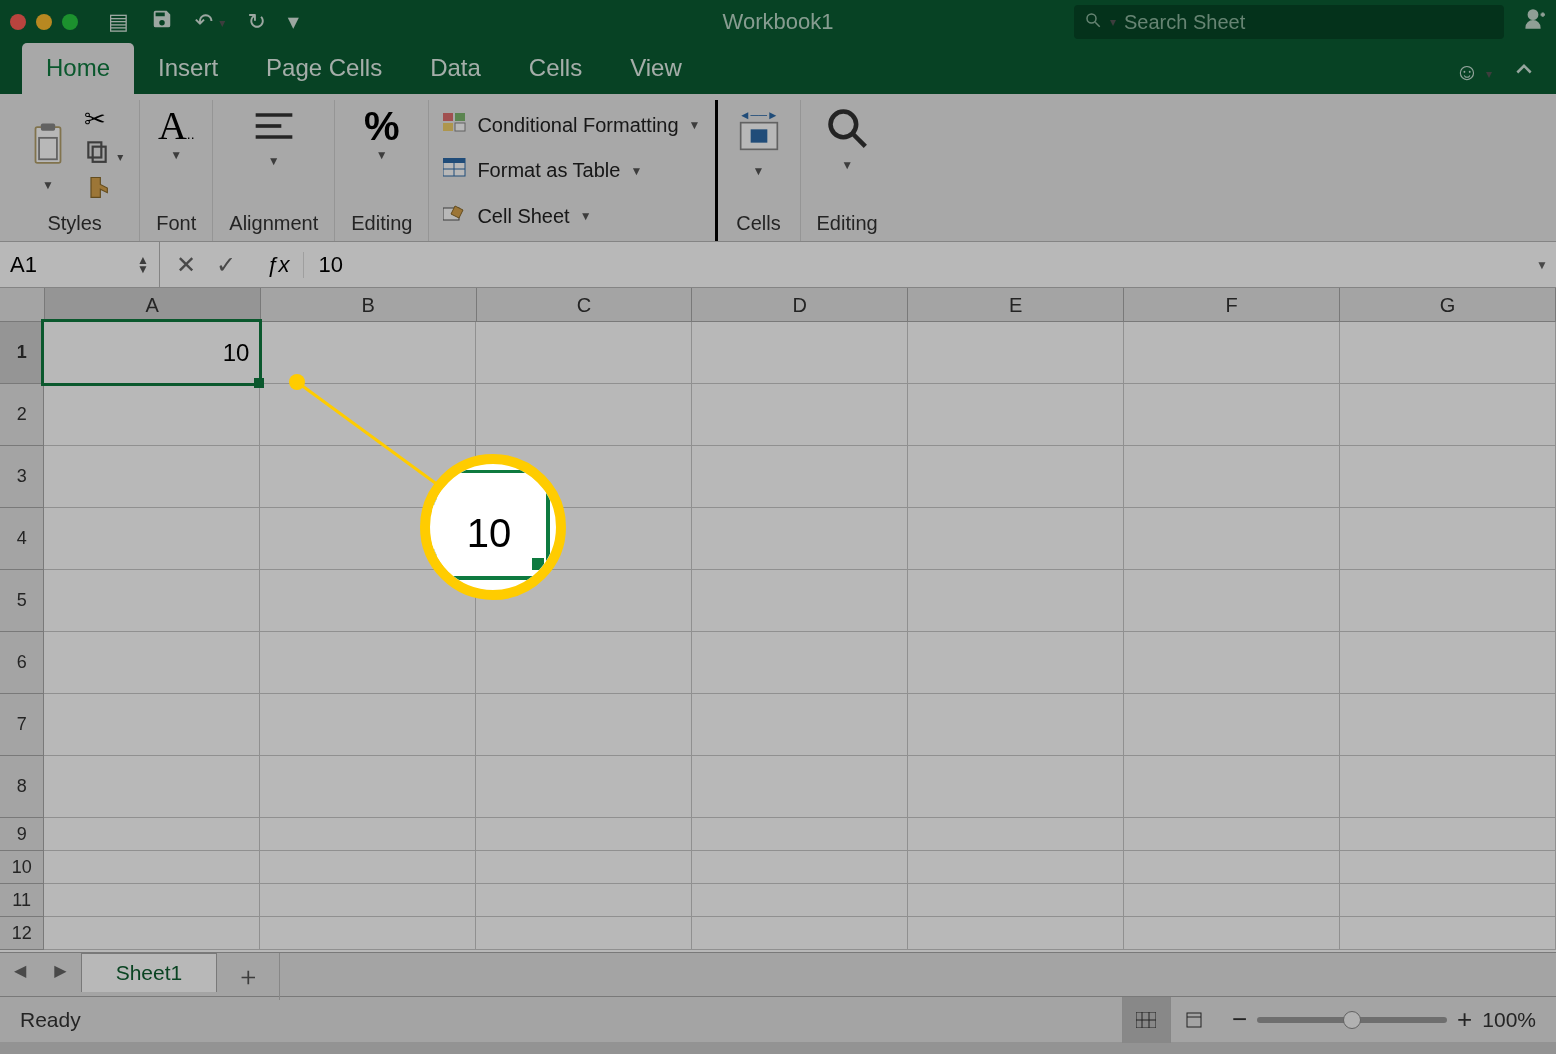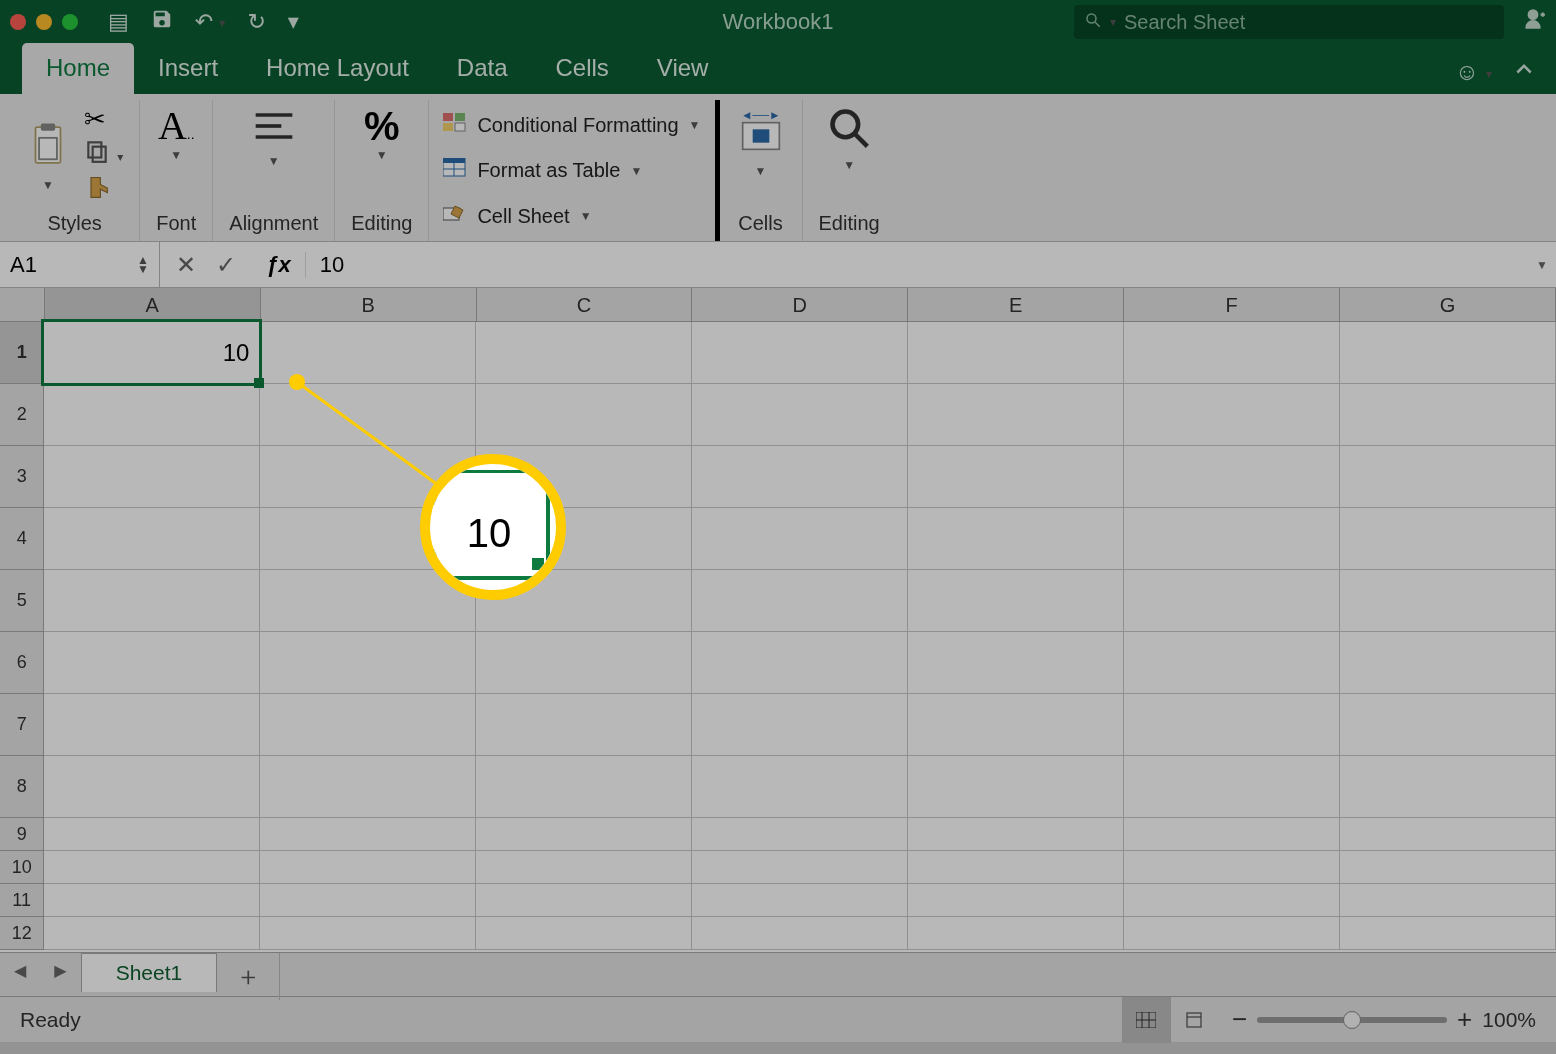--- a/index.html
+++ b/index.html
@@ -36,21 +36,21 @@
 .med-icon { font-size:26px; line-height:1; }
 .triangle { font-size:12px; color:#555; vertical-align:middle; }
 .styles-group { padding-left:14px; padding-right:14px; }
 .styles-row { display:flex; align-items:center; gap:10px; height:38px; font-size:20px; color:#222; }
 
 
 .formula-bar { height:46px; background:#fff; display:flex; align-items:center; border-bottom:1px solid #b7b7b7; }
 .name-box { width:160px; height:100%; display:flex; align-items:center; justify-content:space-between; padding:0 10px; border-right:1px solid #b7b7b7; font-size:22px; }
 .nb-arrows { display:flex; flex-direction:column; line-height:.7; font-size:12px; color:#555; }
 .fb-btns { display:flex; gap:20px; padding:0 16px; color:#666; font-size:24px; }
-.fx { font-style:italic; font-size:22px; padding:0 14px; border-right:1px solid #ddd;font-weight:bold; }
+.fx { font-style:italic; font-size:22px; padding:0 14px; border-right:1px solid #ddd; }
 .fb-input { flex:1; padding:0 14px; font-size:22px; }
 .fb-chevron { width:28px; text-align:center; color:#666; font-size:12px; }
 
 
 .grid-wrap { position:relative; background:#fff; height:664px; overflow:hidden; }
 .col-headers { display:flex; height:34px; background:#e3e3e3; border-bottom:1px solid #a8a8a8; }
 .corner { width:48px; border-right:1px solid #a8a8a8; background:#e3e3e3; }
 .col-h { width:232px; text-align:center; font-size:20px; line-height:34px; border-right:1px solid #a8a8a8; color:#333; }
 .col-h.sel { background:#cfcfcf; font-weight:normal; }
 .rows { }
@@ -124,21 +124,21 @@
     <span class="share-icon">
       <svg width="26" height="26" viewBox="0 0 24 24">
           <path fill="#c8ddd0" d="M12 12a4 4 0 1 0-4-4 4 4 0 0 0 4 4zm6 8a6 6 0 0 0-12 0zM19 8h4M21 6v4" stroke="#c8ddd0" stroke-width="2"></path>
         </svg>
     </span>
   </div>
 
   <div class="tab-bar">
     <div class="tab active">Home</div>
     <div class="tab">Insert</div>
-    <div class="tab">Home Layout</div>
+    <div class="tab">Page Cells</div>
     <div class="tab">Data</div>
     <div class="tab">Cells</div>
     <div class="tab">View</div>
     <div class="tab-controls">
       <span>☺ <span class="triangle">▾</span></span>
       <span>
         <svg width="20" height="20" viewBox="0 0 24 24">
             <path d="M4 15l8-8 8 8" stroke="#d0e6db" stroke-width="3" fill="none"></path>
           </svg>
       </span>
@@ -205,21 +205,21 @@
     <div class="group">
       <div class="group-body">
         <div class="btn">
           <span class="big-icon" style="font-weight:bold">%</span>
             <span class="triangle">▼</span>
         </div>
       </div>
       <div class="group-label">Editing</div>
     </div>
 
-    <div class="group styles-group" style="flex-direction:column;align-items:flex-start;gap:0;border-right:5px solid #000000">
+    <div class="group styles-group" style="flex-direction:column;align-items:flex-start;gap:0;border-right:3px solid #000000">
       <div class="styles-row">
         <span>
           <svg width="24" height="20">
               <rect x="0" y="0" width="10" height="8" fill="#e07070"></rect>
               <rect x="12" y="0" width="10" height="8" fill="#7fb970"></rect>
               <rect x="0" y="10" width="10" height="8" fill="#f2d06b"></rect>
               <rect x="12" y="10" width="10" height="8" fill="#fff" stroke="#888"></rect>
             </svg>
         </span>
         <span>Conditional Formatting</span>

